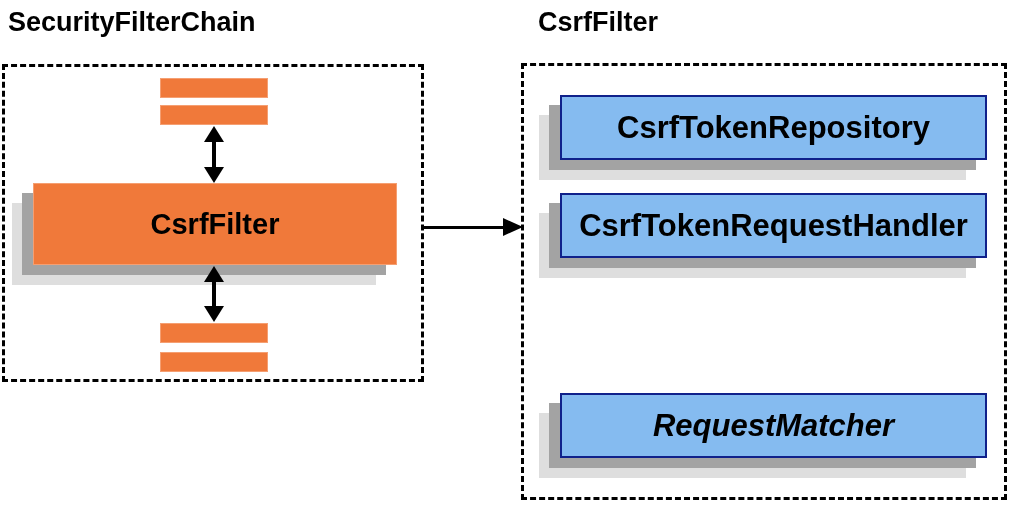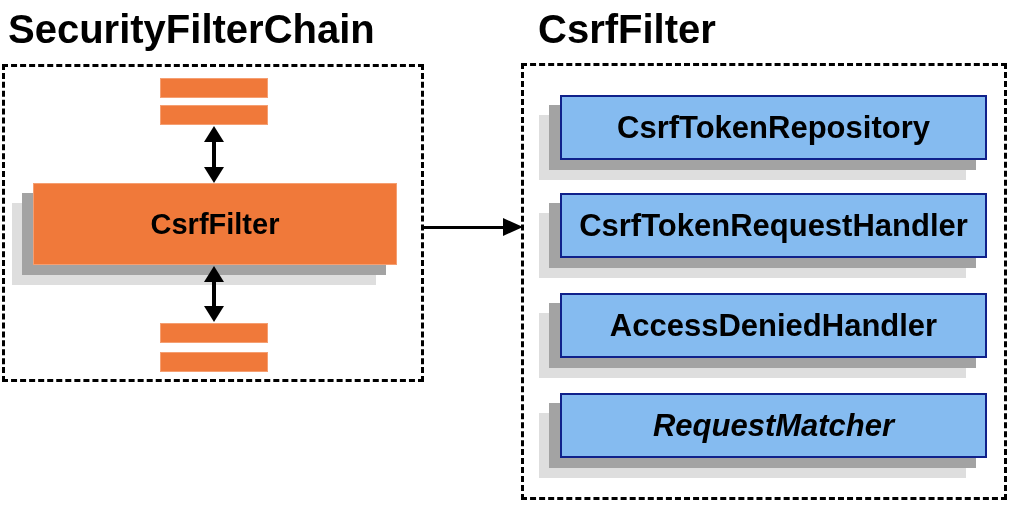--- a/index.html
+++ b/index.html
@@ -10,21 +10,21 @@
     --shadow-dark:#A3A3A3;
     --shadow-light:#DEDEDE;
     --line:#000000;
   }
   html,body{margin:0;padding:0;background:#fff;}
   .canvas{
     position:relative;width:1010px;height:505px;background:#fff;overflow:hidden;
     font-family:"Liberation Sans","DejaVu Sans",sans-serif;color:#000;
   }
   .title{
-    position:absolute;font-size:40px;font-weight:bold;letter-spacing:0px;white-space:nowrap;
+    position:absolute;font-size:27px;font-weight:bold;letter-spacing:0px;white-space:nowrap;
   }
   .title-left{left:8px;top:7px;}
   .title-right{left:538px;top:7px;}
   .dashed-box{
     position:absolute;border:3px dashed var(--line);box-sizing:border-box;background:transparent;
   }
   .left-box{left:2px;top:64px;width:422px;height:318px;}
   .right-box{left:521px;top:63px;width:486px;height:437px;}
   .bar{
     position:absolute;left:160px;width:108px;height:20px;
@@ -106,20 +106,17 @@
   </div>
 
   <div class="dashed-box right-box"></div>
 
   <div class="component-box comp1">
     <span>CsrfTokenRepository</span>
   </div>
   <div class="component-box comp2">
     <span>CsrfTokenRequestHandler</span>
   </div>
-  <div class="component-box comp3">
-    <span>AccessDeniedHandler</span>
-  </div>
   <div class="component-box comp4">
     <span>RequestMatcher</span>
   </div>
 
 </div>
 
 </body></html>

